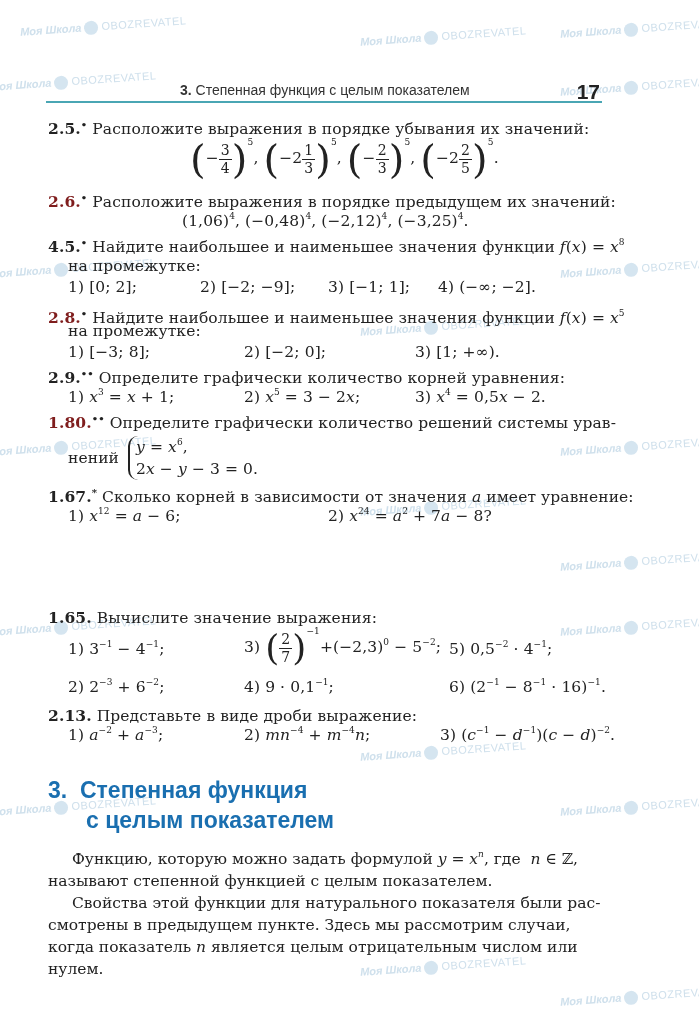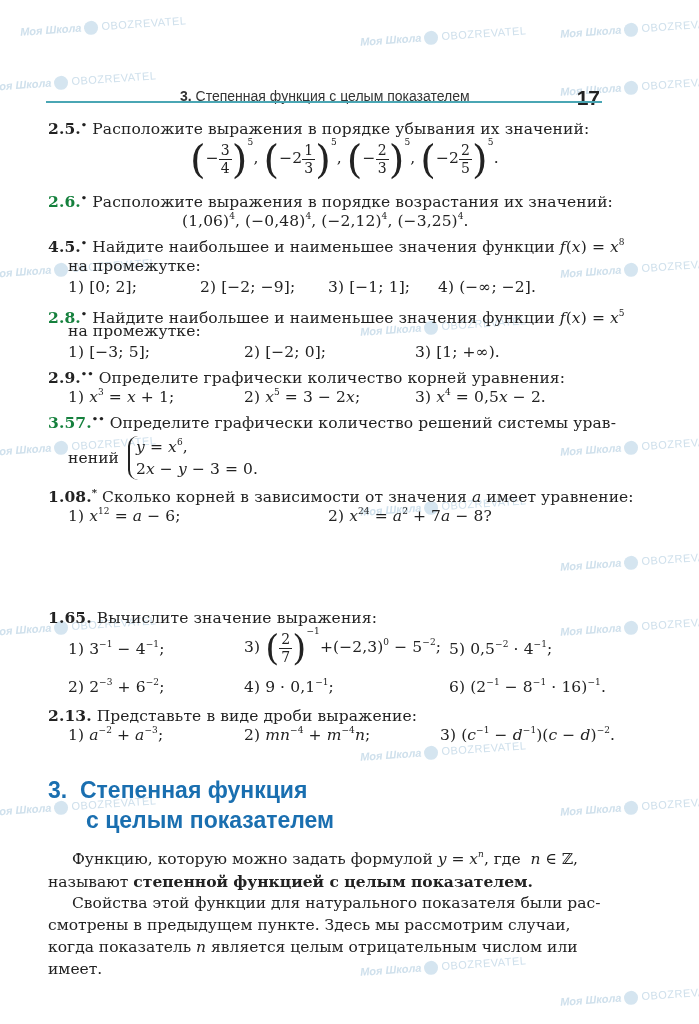--- a/index.html
+++ b/index.html
@@ -5,50 +5,50 @@
   html, body { margin:0; padding:0; }
   body { width:699px; height:1024px; background:#ffffff; position:relative; overflow:hidden;
          font-family:"DejaVu Serif", serif; color:#222; }
   .wm { position:absolute; font-family:"Liberation Sans", sans-serif; color:#cfe0ec; font-size:11px;
         transform:rotate(-4deg); white-space:nowrap; pointer-events:none; z-index:0; }
   .wm .logo { display:inline-block; width:14px; height:14px; border-radius:50%; background:#d5e5f0;
               vertical-align:middle; margin:0 3px; }
   .wm .ms { font-style:italic; font-weight:bold; }
   .wm .oz { letter-spacing:0.5px; }
   .page { position:absolute; left:0; top:0; width:699px; height:1024px; z-index:1; }
-  .running-head { position:absolute; left:46px; top:86px; width:560px; height:24px; }
+  .running-head { position:absolute; left:46px; top:80px; width:560px; height:24px; }
   .running-head .title { position:absolute; left:134px; top:2px; font-family:"Liberation Sans", sans-serif;
         font-size:14px; color:#333; }
   .running-head .title b { font-weight:bold; }
   .running-head .pnum { position:absolute; right:6px; top:0; font-family:"Liberation Sans", sans-serif;
         font-size:21px; font-weight:bold; color:#222; }
   .rule { position:absolute; left:46px; top:101px; width:556px; height:2px; background:#4aa6b4; }
   .line { position:absolute; left:48px; font-size:15.5px; white-space:nowrap; letter-spacing:0.1px; }
   .ind { left:68px; }
   .num { font-weight:bold; }
-  .num.green { color:#15803d; }
+  .num.green { color:#7f1d1d; }
   .dot { font-size:10px; vertical-align:super; font-weight:bold; }
   i { font-style:italic; }
   sup { font-size:9px; vertical-align:7px; line-height:0; }
   .frac { display:inline-block; vertical-align:middle; text-align:center; font-size:14px; line-height:17px; }
   .frac span { display:block; }
   .frac .n { border-bottom:1px solid #222; padding:0 2px; }
   .paren { font-size:40px; vertical-align:middle; font-weight:200; line-height:40px; }
   .sys { display:inline-block; vertical-align:middle; line-height:22px; border-left:2px solid #222;
          border-radius:10px 0 0 10px; padding-left:6px; margin-left:4px; }
   .banner { position:absolute; left:44px; top:533px; width:560px; height:75px; }
   .book-icon { position:absolute; left:2px; top:3px; width:48px; height:62px; }
   .banner .btitle { position:absolute; left:60px; top:31px; font-family:"Liberation Sans", sans-serif;
         font-weight:bold; font-size:17.5px; color:#d81b7a; letter-spacing:0.2px; }
   .banner .grad { position:absolute; left:422px; top:36px; width:136px; height:14px;
         background:linear-gradient(to right,#d81b7a 0%,#e66aa6 45%,#fbe6f0 100%); }
   .section-title { position:absolute; left:48px; font-family:"Liberation Sans", sans-serif; font-weight:bold;
         font-size:23px; color:#1a6fb0; white-space:nowrap; }
   .para { position:absolute; left:48px; font-size:15.5px; white-space:nowrap; }
-  .para b { font-weight:bold; }
+  .para b { font-weight:normal; }
 </style>
 </head>
 <body>
 
 <div>
   <div class="wm" style="left:20px;top:20px"><span class="ms">Моя Школа</span><span class="logo"></span><span class="oz">OBOZREVATEL</span></div>
   <div class="wm" style="left:360px;top:30px"><span class="ms">Моя Школа</span><span class="logo"></span><span class="oz">OBOZREVATEL</span></div>
   <div class="wm" style="left:560px;top:22px"><span class="ms">Моя Школа</span><span class="logo"></span><span class="oz">OBOZREVATEL</span></div>
   <div class="wm" style="left:-10px;top:75px"><span class="ms">Моя Школа</span><span class="logo"></span><span class="oz">OBOZREVATEL</span></div>
   <div class="wm" style="left:560px;top:80px"><span class="ms">Моя Школа</span><span class="logo"></span><span class="oz">OBOZREVATEL</span></div>
@@ -84,21 +84,21 @@
   </div>
   <div class="line" style="left:190px;top:139px">
     <span class="paren">(</span>−<span class="frac"><span class="n">3</span><span>4</span></span><span class="paren">)</span><sup style="vertical-align:18px">5</sup>,
     <span class="paren">(</span>−2<span class="frac"><span class="n">1</span><span>3</span></span><span class="paren">)</span><sup style="vertical-align:18px">5</sup>,
     <span class="paren">(</span>−<span class="frac"><span class="n">2</span><span>3</span></span><span class="paren">)</span><sup style="vertical-align:18px">5</sup>,
     <span class="paren">(</span>−2<span class="frac"><span class="n">2</span><span>5</span></span><span class="paren">)</span><sup style="vertical-align:18px">5</sup>.
   </div>
 
   <div class="line" style="top:192px">
     <span class="num green">2.6.</span><span class="dot">•</span>
-    <span>Расположите выражения в порядке возрастания их значений:</span>
+    <span>Расположите выражения в порядке предыдущем их значений:</span>
   </div>
   <div class="line" style="left:182px;top:212px">
     (1,06)<sup>4</sup>, (−0,48)<sup>4</sup>, (−2,12)<sup>4</sup>, (−3,25)<sup>4</sup>.
   </div>
 
   <div class="line" style="top:237px">
     <span class="num">4.5.</span><span class="dot">•</span>
     <span>Найдите наибольшее и наименьшее значения функции</span> <i>f</i>(<i>x</i>) = <i>x</i><sup>8</sup>
   </div>
   <div class="line ind" style="top:257px">на промежутке:</div>
@@ -108,48 +108,48 @@
     <span style="position:absolute;left:260px">3) [−1; 1];</span>
     <span style="position:absolute;left:370px">4) (−∞; −2].</span>
   </div>
 
   <div class="line" style="top:308px">
     <span class="num green">2.8.</span><span class="dot">•</span>
     <span>Найдите наибольшее и наименьшее значения функции</span> <i>f</i>(<i>x</i>) = <i>x</i><sup>5</sup>
   </div>
   <div class="line ind" style="top:322px">на промежутке:</div>
   <div class="line ind" style="top:343px">
-    <span>1) [−3; 5];</span>
+    <span>1) [−3; 8];</span>
     <span style="position:absolute;left:176px">2) [−2; 0];</span>
     <span style="position:absolute;left:347px">3) [1; +∞).</span>
   </div>
 
   <div class="line" style="top:368px">
     <span class="num">2.9.</span><span class="dot">••</span>
     <span>Определите графически количество корней уравнения:</span>
   </div>
   <div class="line ind" style="top:388px">
     1) <i>x</i><sup>3</sup> = <i>x</i> + 1;
     <span style="position:absolute;left:176px">2) <i>x</i><sup>5</sup> = 3 − 2<i>x</i>;</span>
     <span style="position:absolute;left:347px">3) <i>x</i><sup>4</sup> = 0,5<i>x</i> − 2.</span>
   </div>
 
   <div class="line" style="top:413px">
-    <span class="num green">3.57.</span><span class="dot">••</span>
+    <span class="num green">1.80.</span><span class="dot">••</span>
     <span>Определите графически количество решений системы урав-</span>
   </div>
   <div class="line ind" style="top:436px">
     <span style="vertical-align:middle">нений</span>
     <span class="sys">
       <i>y</i> = <i>x</i><sup>6</sup>,<br>2<i>x</i> − <i>y</i> − 3 = 0.
     </span>
   </div>
 
   <div class="line" style="top:487px">
-    <span class="num">1.08.</span><span class="dot">*</span>
+    <span class="num">1.67.</span><span class="dot">*</span>
     Сколько корней в зависимости от значения <i>a</i> имеет уравнение:
   </div>
   <div class="line ind" style="top:507px">
     1) <i>x</i><sup>12</sup> = <i>a</i> − 6;
     <span style="position:absolute;left:260px">2) <i>x</i><sup>24</sup> = <i>a</i><sup>2</sup> + 7<i>a</i> − 8?</span>
   </div>
 
 
   <div class="line" style="top:608px">
     <span class="num">1.65.</span> <span>Вычислите значение выражения:</span>
@@ -183,15 +183,15 @@
     <span>Функцию, которую можно задать формулой</span> <i>y</i> = <i>x</i><sup><i>n</i></sup>, где &nbsp;<i>n</i> ∈ ℤ,
   </div>
   <div class="para" style="top:872px">
     <span>называют</span> <b>степенной функцией с целым показателем</b><b>.</b>
   </div>
   <div class="para" style="left:72px;top:894px">Свойства этой функции для натурального показателя были рас-</div>
   <div class="para" style="top:938px">
     <span>когда показатель</span> <i>n</i> <span>является целым отрицательным числом или</span>
   </div>
   <div class="para" style="top:916px">смотрены в предыдущем пункте. Здесь мы рассмотрим случаи,</div>
-  <div class="para" style="top:960px">имеет.</div>
+  <div class="para" style="top:960px">нулем.</div>
 
 </div>
 
 </body></html>

